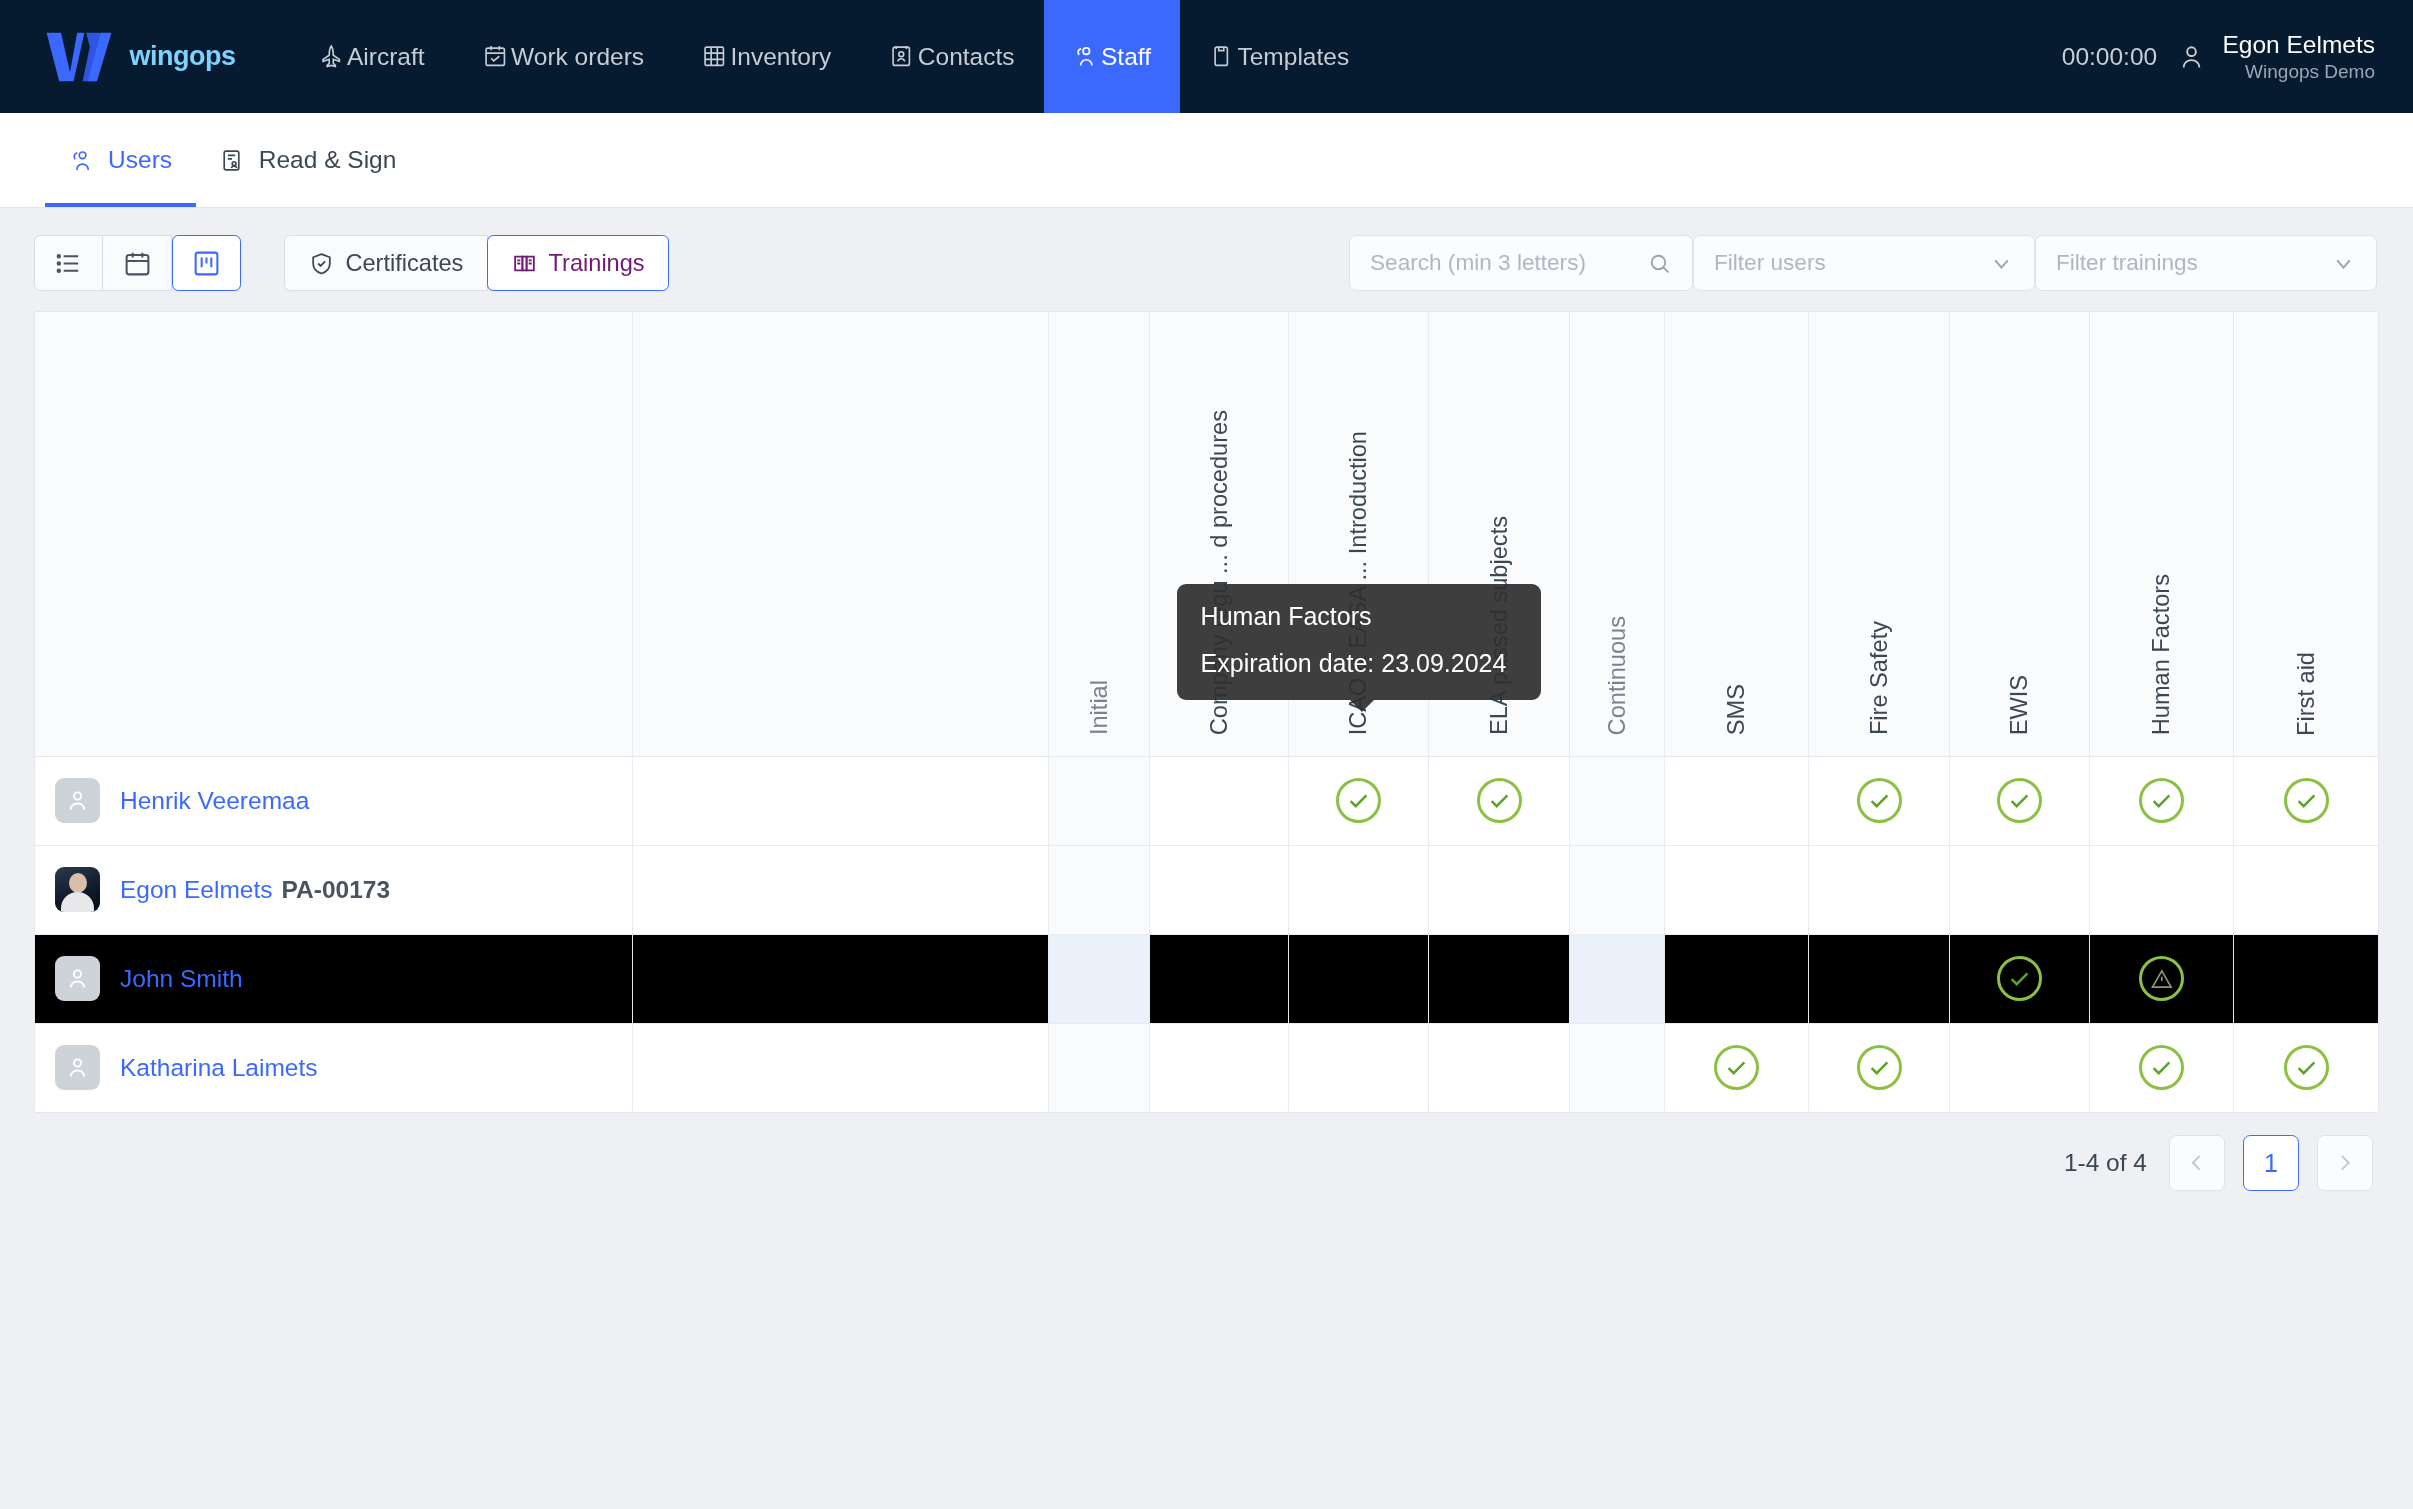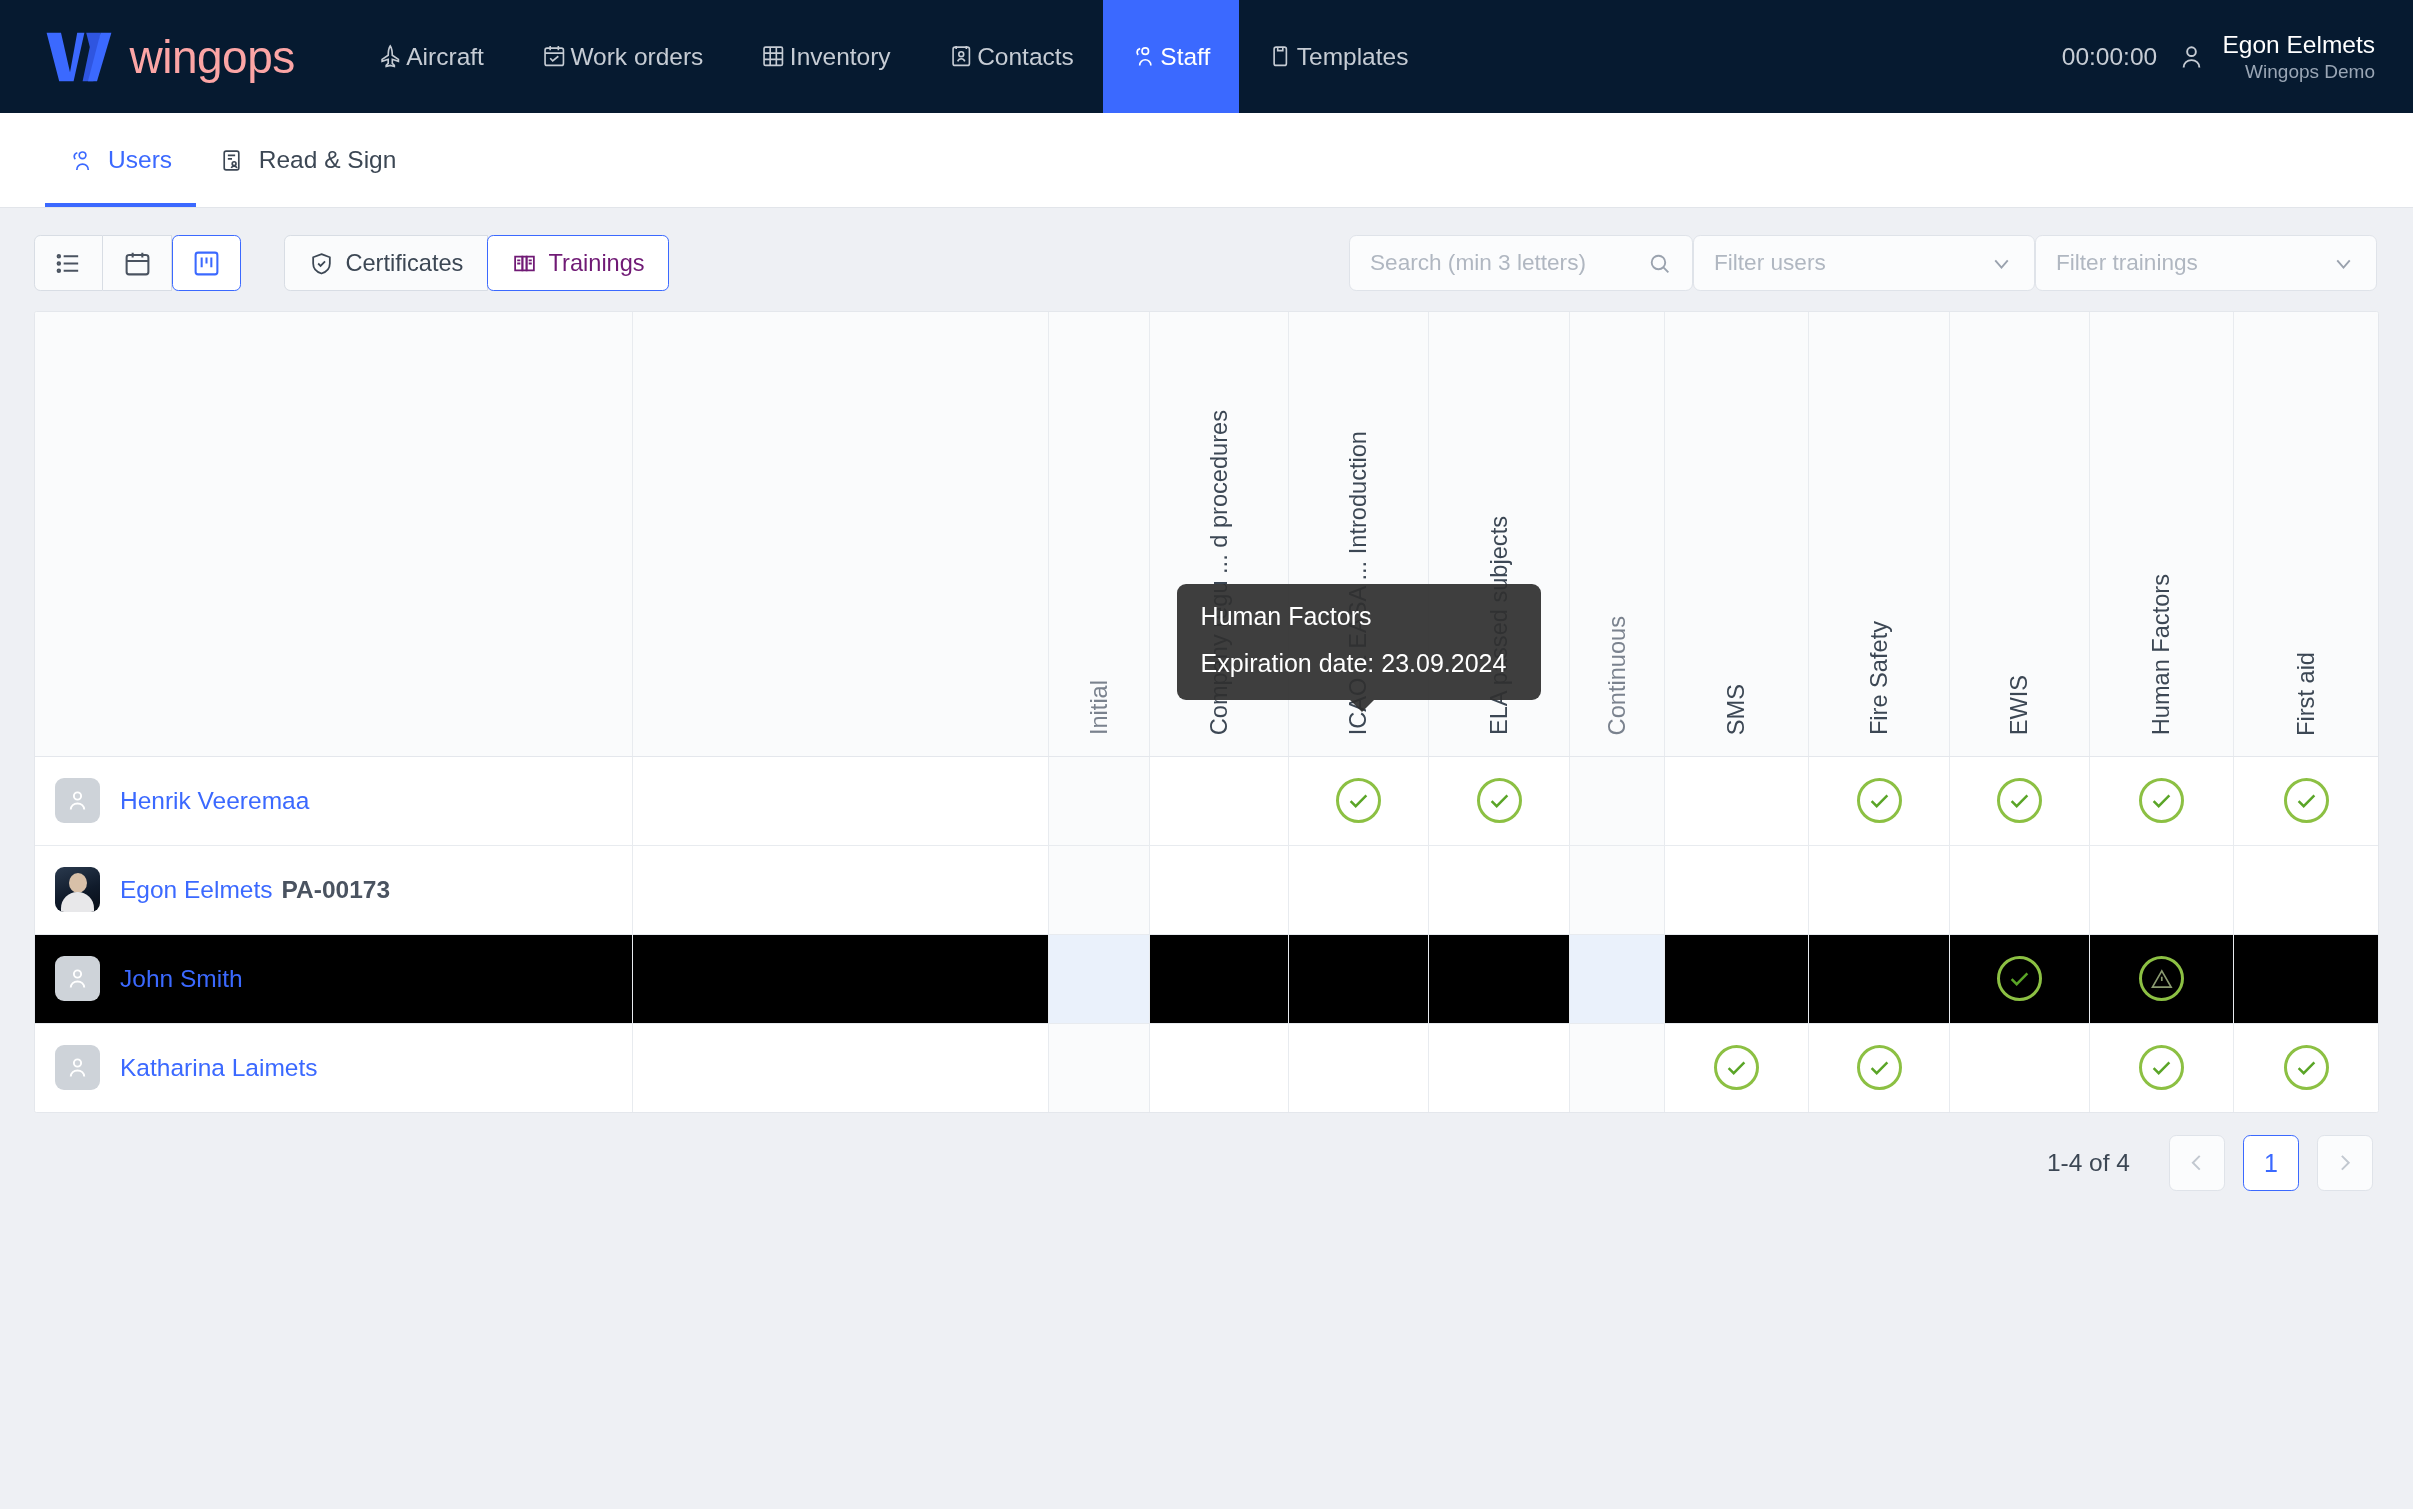--- a/index.html
+++ b/index.html
@@ -17,21 +17,21 @@
     display: flex;
     align-items: stretch;
     position: relative;
   }
   .brand {
     display: flex; align-items: center; gap: 14.5px;
     padding-left: 43px; padding-right: 54px;
   }
   .brand-logo { width: 72px; height: 56px; display:block; }
   .brand-name {
-    color: #fca5a5; font-size: 46px; font-weight: 400; letter-spacing: -0.5px;
+    color: #7dd3fc; font-size: 27px; font-weight: 700; letter-spacing: -0.5px;
   }
   .nav-items { display: flex; align-items: stretch; }
   .nav-item {
     display: flex; align-items: center; gap: 4px;
     padding: 0 29px;
     color: #c6ccd4; font-size: 24.5px;
     cursor: pointer;
   }
   .nav-item.active { background: #3b69ff; color: #ffffff; }
   .nav-item svg { width: 24.5px; height: 24.5px; flex: none; }
@@ -190,21 +190,21 @@
     vertical-align: middle;
   }
   .mark svg { width: 27px; height: 27px; color: #5aa527; }
   .mark.warn svg { color: #8a9a70; width: 23.6px; height: 23.6px; }
 
   
   .pager {
     margin: 22px 40px 0 0;
     display: flex; align-items: center; justify-content: flex-end; gap: 18px;
   }
-  .pager-label { font-size: 24.5px; color: #3c4754; margin-right: 21px; }
+  .pager-label { font-size: 24.5px; color: #3c4754; margin-right: 4px; }
   .pbtn {
     width: 56px; height: 56px; border-radius: 7.2px;
     background: #fbfcfd; border: 0.9px solid #dfe3e9;
     display: flex; align-items: center; justify-content: center;
     color: #c2c8d0; cursor: pointer;
   }
   .pbtn svg { width: 23.6px; height: 23.6px; }
   .pbtn.current {
     background: #ffffff; border: 1.8px solid #3b69ff; color: #3b69ff;
     font-size: 25px;

